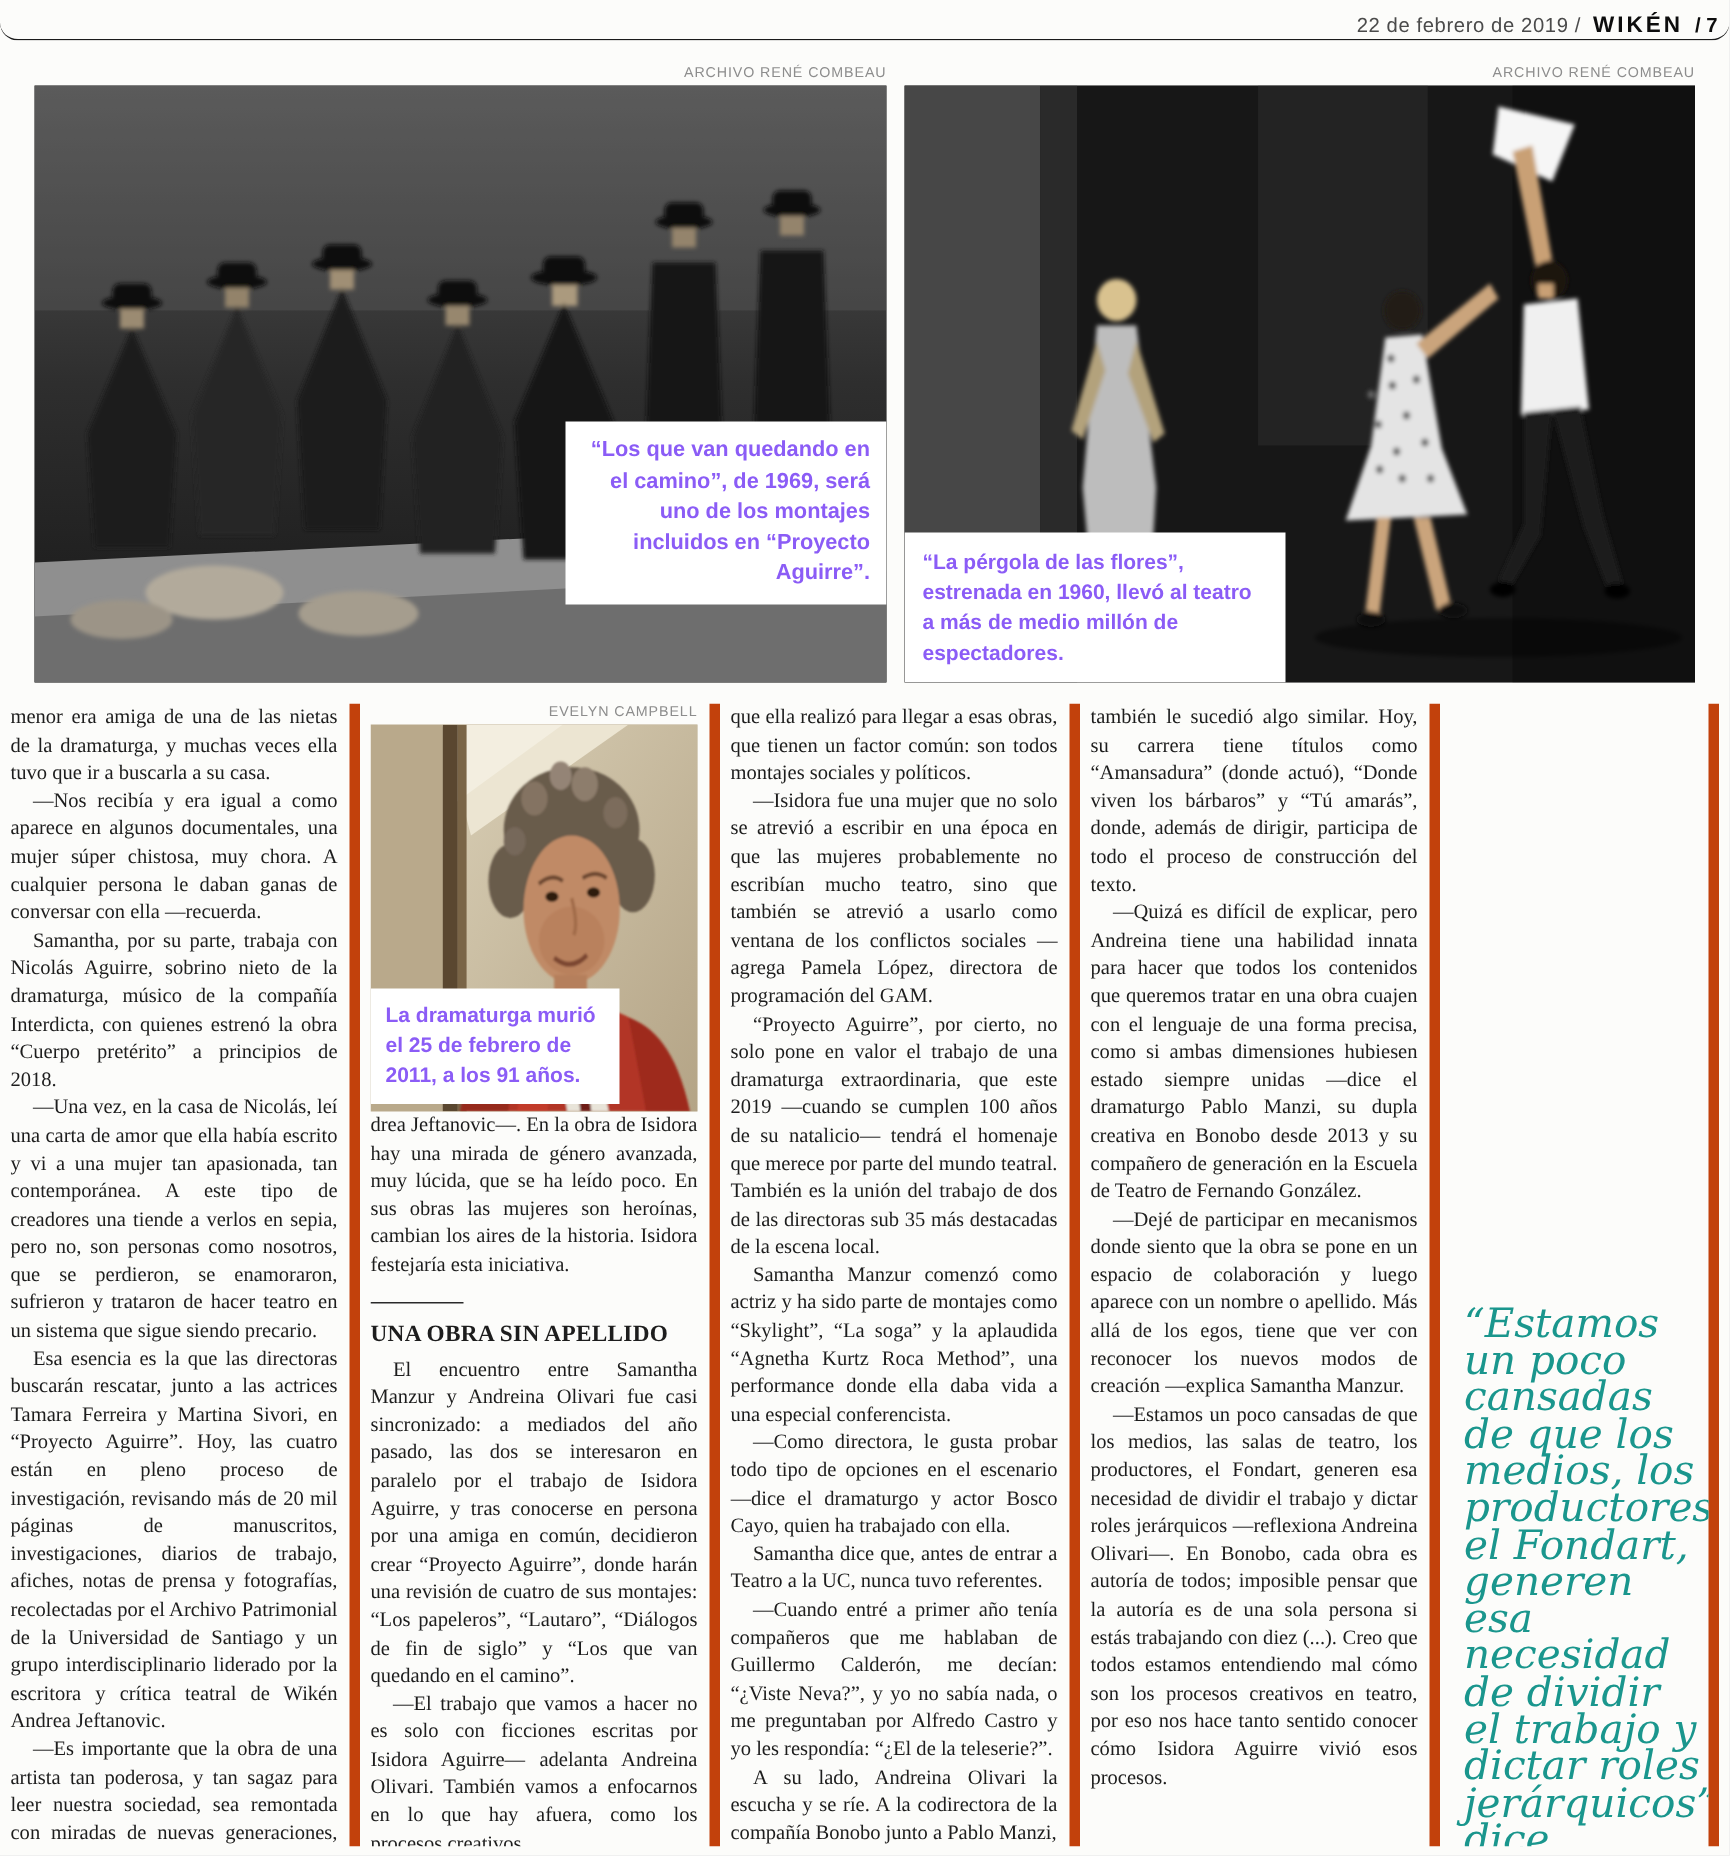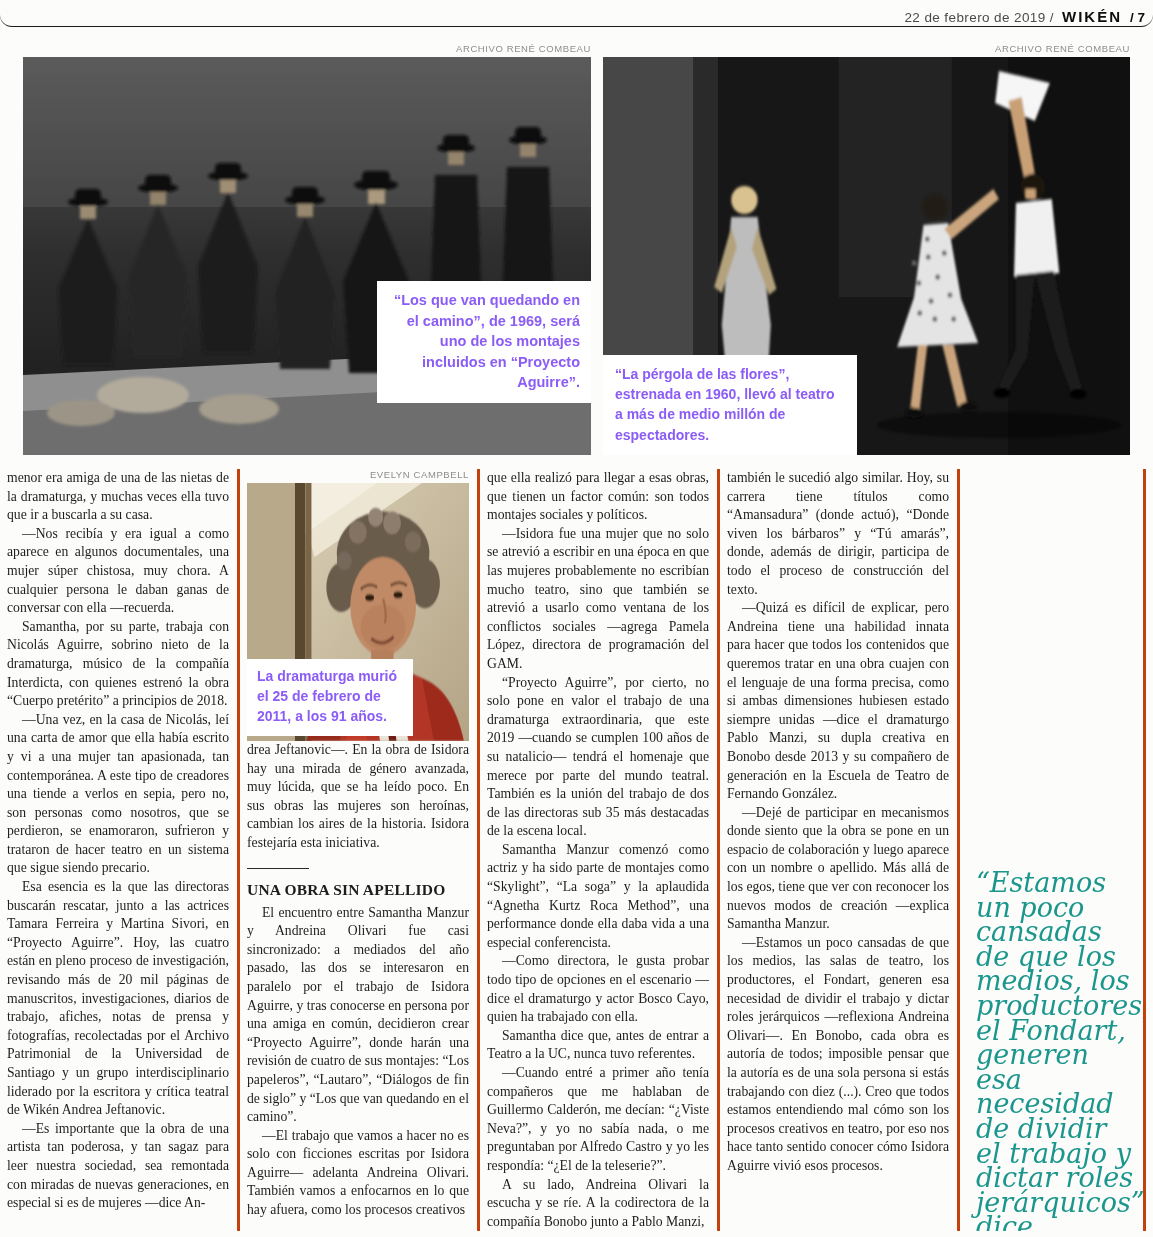--- a/index.html
+++ b/index.html
@@ -21,21 +21,21 @@
   .photo.pleft{width:568px;}
   .photo.pright{flex:1;}
   .credit{font-family:"Liberation Sans",sans-serif;font-size:9.5px;color:#8d8d8d;letter-spacing:.6px;text-align:right;margin-bottom:3px;}
   .imgbox{height:398px;position:relative;overflow:hidden;background:#1b1b1b;}
   .imgbox svg{display:block;width:100%;height:100%;}
   .caption{position:absolute;background:#fff;font-family:"Liberation Sans",sans-serif;font-weight:bold;color:#8b5cf6;}
   .cap-left{top:224px;right:0;width:214px;padding:9px 11px 10px;text-align:right;font-size:14.5px;line-height:1.42;}
   .cap-right{bottom:0;left:0;width:254px;padding:9px 12px 10px;text-align:left;font-size:14px;line-height:1.45;}
   
   .bodygrid{display:flex;padding:0 7px;margin-top:14px;height:762px;overflow:hidden;}
-  .col{width:233px;margin-right:7px;padding-right:8px;border-right:3px solid #c2410c;overflow:hidden;}
+  .col{width:233px;margin-right:7px;padding-right:8px;border-right:7px solid #c2410c;overflow:hidden;}
   .col.colq{flex:1;width:auto;margin-right:0;padding-left:9px;padding-right:4px;}
   .col p{margin:0;font-size:13.7px;line-height:18.6px;text-align:justify;hyphens:auto;-webkit-hyphens:auto;}
   .col p.ind{text-indent:15px;}
   .subhead{font-size:15.5px;font-weight:bold;letter-spacing:.2px;margin:9px 0 5px;font-family:"Liberation Serif",serif;}
   .sep{width:62px;border-top:1.5px solid #2a2a2a;margin:15px 0 12px;}
   
   .portrait{position:relative;margin-bottom:9px;}
   .portrait .imgbox2{height:258px;position:relative;overflow:hidden;background:#b9a98b;padding-left:48px;}
   .portrait .imgbox2 svg{display:block;width:100%;height:100%;}
   .cap-portrait{position:absolute;left:0;bottom:5px;width:166px;padding:8px 10px 9px;font-size:14px;line-height:1.42;}

